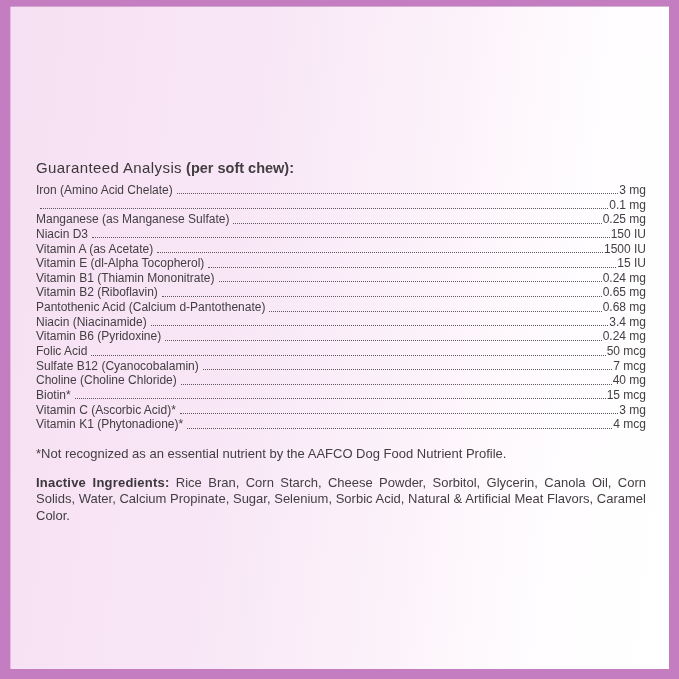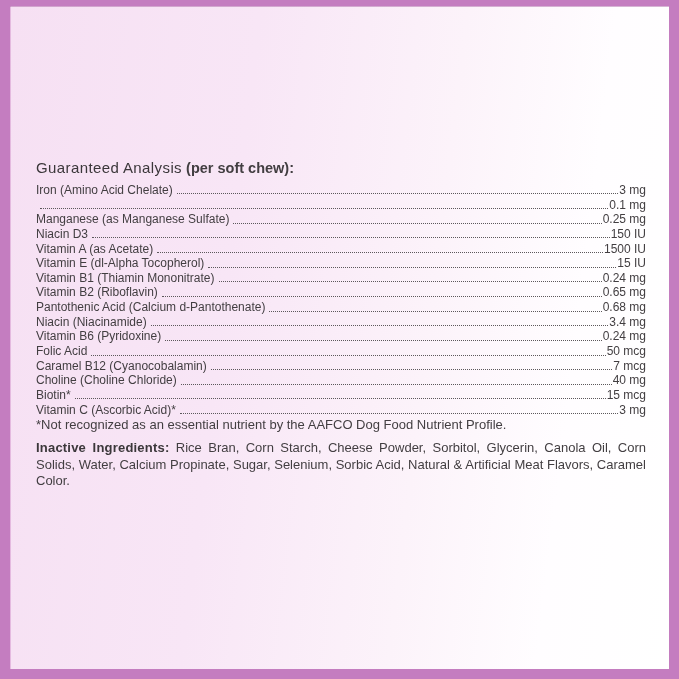--- a/index.html
+++ b/index.html
@@ -48,27 +48,27 @@
   .row .value { white-space: pre; }
   .row .leader {
     flex: 1;
     align-self: flex-end;
     height: 0;
     margin: 0 1px 3.2px 4px;
     border-bottom: 1.7px dotted #5c585b;
   }
 
   .footnote {
-    margin: 0 0 0 0;
+    margin: 14px 0 0 0;
     font-size: 13px;
     line-height: 16px;
   }
 
   .inactive {
-    margin: 7px 0 0 0;
+    margin: 13px 0 0 0;
     font-size: 13px;
     line-height: 16.5px;
     text-align: justify;
   }
   .inactive .ing-label {
     font-weight: 700;
     letter-spacing: 0.2px;
     color: #3b373a;
   }
 </style>
@@ -146,21 +146,21 @@
     <span class="value">0.24 mg</span>
   </div>
 
   <div class="row">
     <span class="name">Folic Acid</span>
     <span class="leader"></span>
     <span class="value">50 mcg</span>
   </div>
 
   <div class="row">
-    <span class="name">Caramel B12 (Cyanocobalamin)</span>
+    <span class="name">Sulfate B12 (Cyanocobalamin)</span>
     <span class="leader"></span>
     <span class="value">7 mcg</span>
   </div>
 
   <div class="row">
     <span class="name">Choline (Choline Chloride)</span>
     <span class="leader"></span>
     <span class="value">40 mg</span>
   </div>
 
@@ -169,19 +169,24 @@
     <span class="leader"></span>
     <span class="value">15 mcg</span>
   </div>
 
   <div class="row">
     <span class="name">Vitamin C (Ascorbic Acid)*</span>
     <span class="leader"></span>
     <span class="value">3 mg</span>
   </div>
 
+  <div class="row">
+    <span class="name">Vitamin K1 (Phytonadione)*</span>
+    <span class="leader"></span>
+    <span class="value">4 mcg</span>
+  </div>
 </div>
 
   <p class="footnote">*Not recognized as an essential nutrient by the AAFCO Dog Food Nutrient Profile.</p>
 
   <p class="inactive"><span class="ing-label">Inactive  Ingredients:</span><span> Rice Bran, Corn Starch, Cheese Powder, Sorbitol, Glycerin, Canola Oil, Corn Solids, Water, Calcium Propinate, Sugar, Selenium, Sorbic Acid, Natural &amp; Artificial Meat Flavors, Caramel Color.</span></p>
 
 </div>
 
 </body></html>

